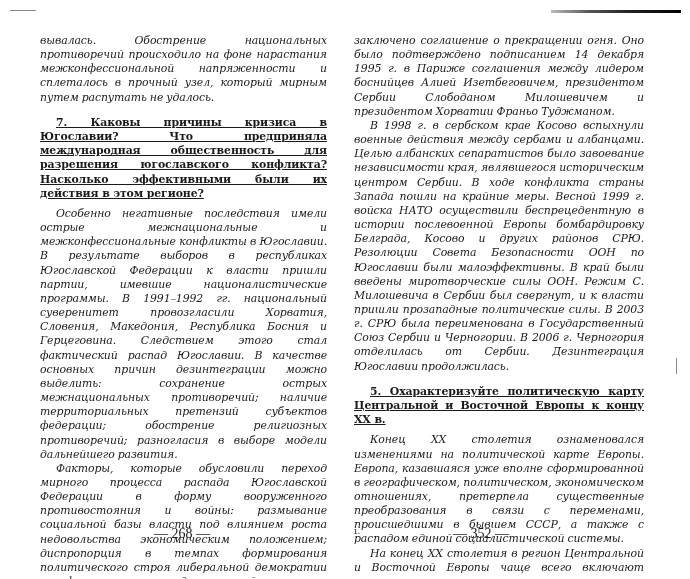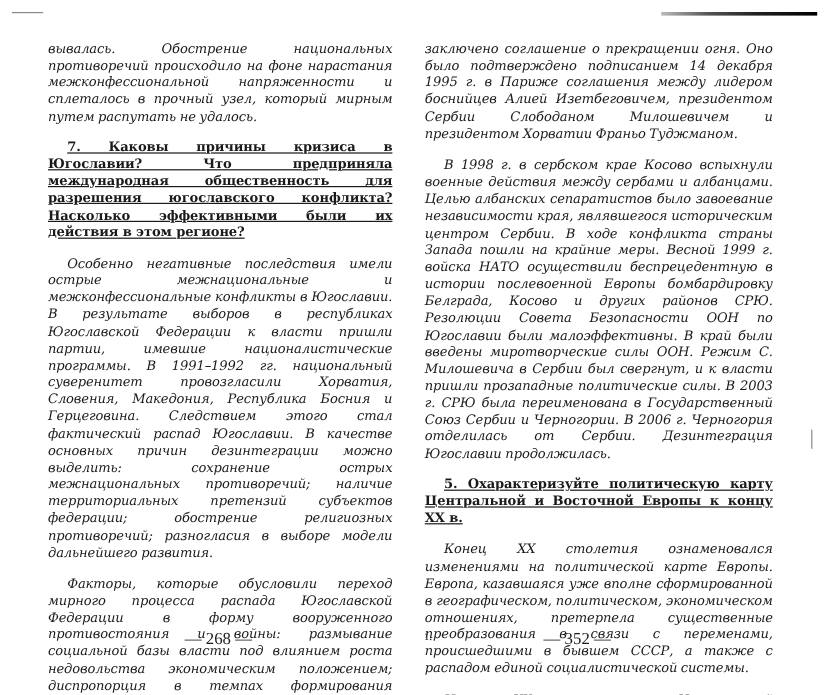--- a/index.html
+++ b/index.html
@@ -11,21 +11,21 @@
   .scan-mark.left { left: 10px; top: 10px; width: 26px; background: #888; }
   .scan-mark.right { left: 551px; top: 10px; width: 130px; height: 3px;
     background: linear-gradient(to right, #bbb 0%, #555 30%, #222 60%, #000 100%); }
   .page { position: absolute; top: 34px; }
   .page.left { left: 40px; width: 287px; }
   .page.right { left: 354px; width: 290px; }
   .p {
     font-size: 10.9px; line-height: 14.15px; text-align: justify; margin: 0;
     letter-spacing: -0.1px; word-spacing: -0.3px; hyphens: manual; font-style: italic;
   }
-  .p.indent { text-indent: 16px; margin-top: 12px; }
+  .p.indent { text-indent: 16px; }
   .q {
     font-weight: bold; font-size: 10.9px; line-height: 14.2px; text-align: justify;
     margin: 11px 0 6px 0; text-indent: 16px; letter-spacing: -0.1px; text-decoration: underline;
   }
   .page-number {
     position: absolute; top: 526px; font-size: 14px; width: 80px; text-align: center;
     font-family: Liberation Serif, serif;
   }
   .page-number.left { left: 142px; }
   .page-number.right { left: 441px; }

